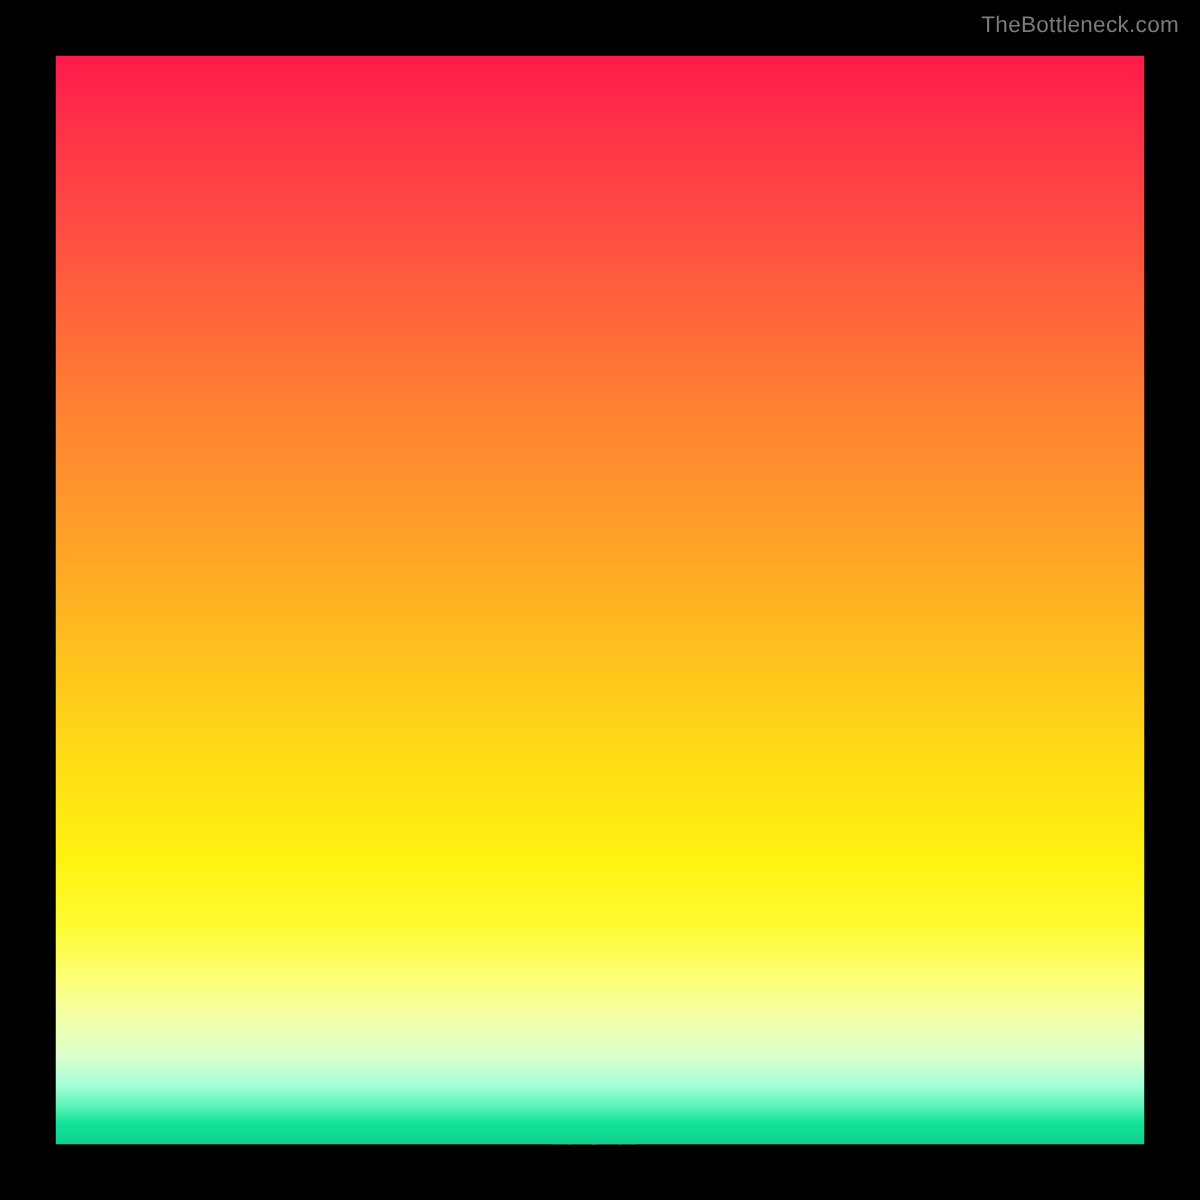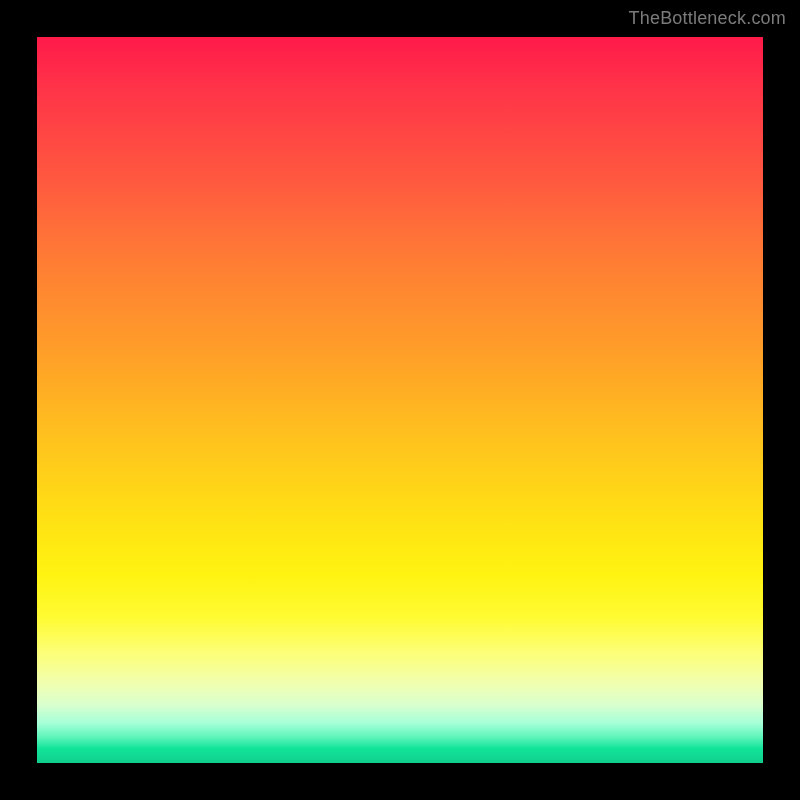--- a/index.html
+++ b/index.html
@@ -44,21 +44,21 @@
       #a6ffd8 94.5%,
       #5cf4b9 96.5%,
       #12e49a 98%,
       #0fcf8c 100%);
   }
   .watermark {
     position: absolute;
     top: 8px;
     right: 14px;
     color: #7b7b7b;
-    font-size: 18px;
+    font-size: 15px;
     letter-spacing: 0.2px;
     font-weight: 400;
     user-select: none;
   }
   svg { display: block; }
 </style>
 </head>
 <body>
 
 <div class="stage">

